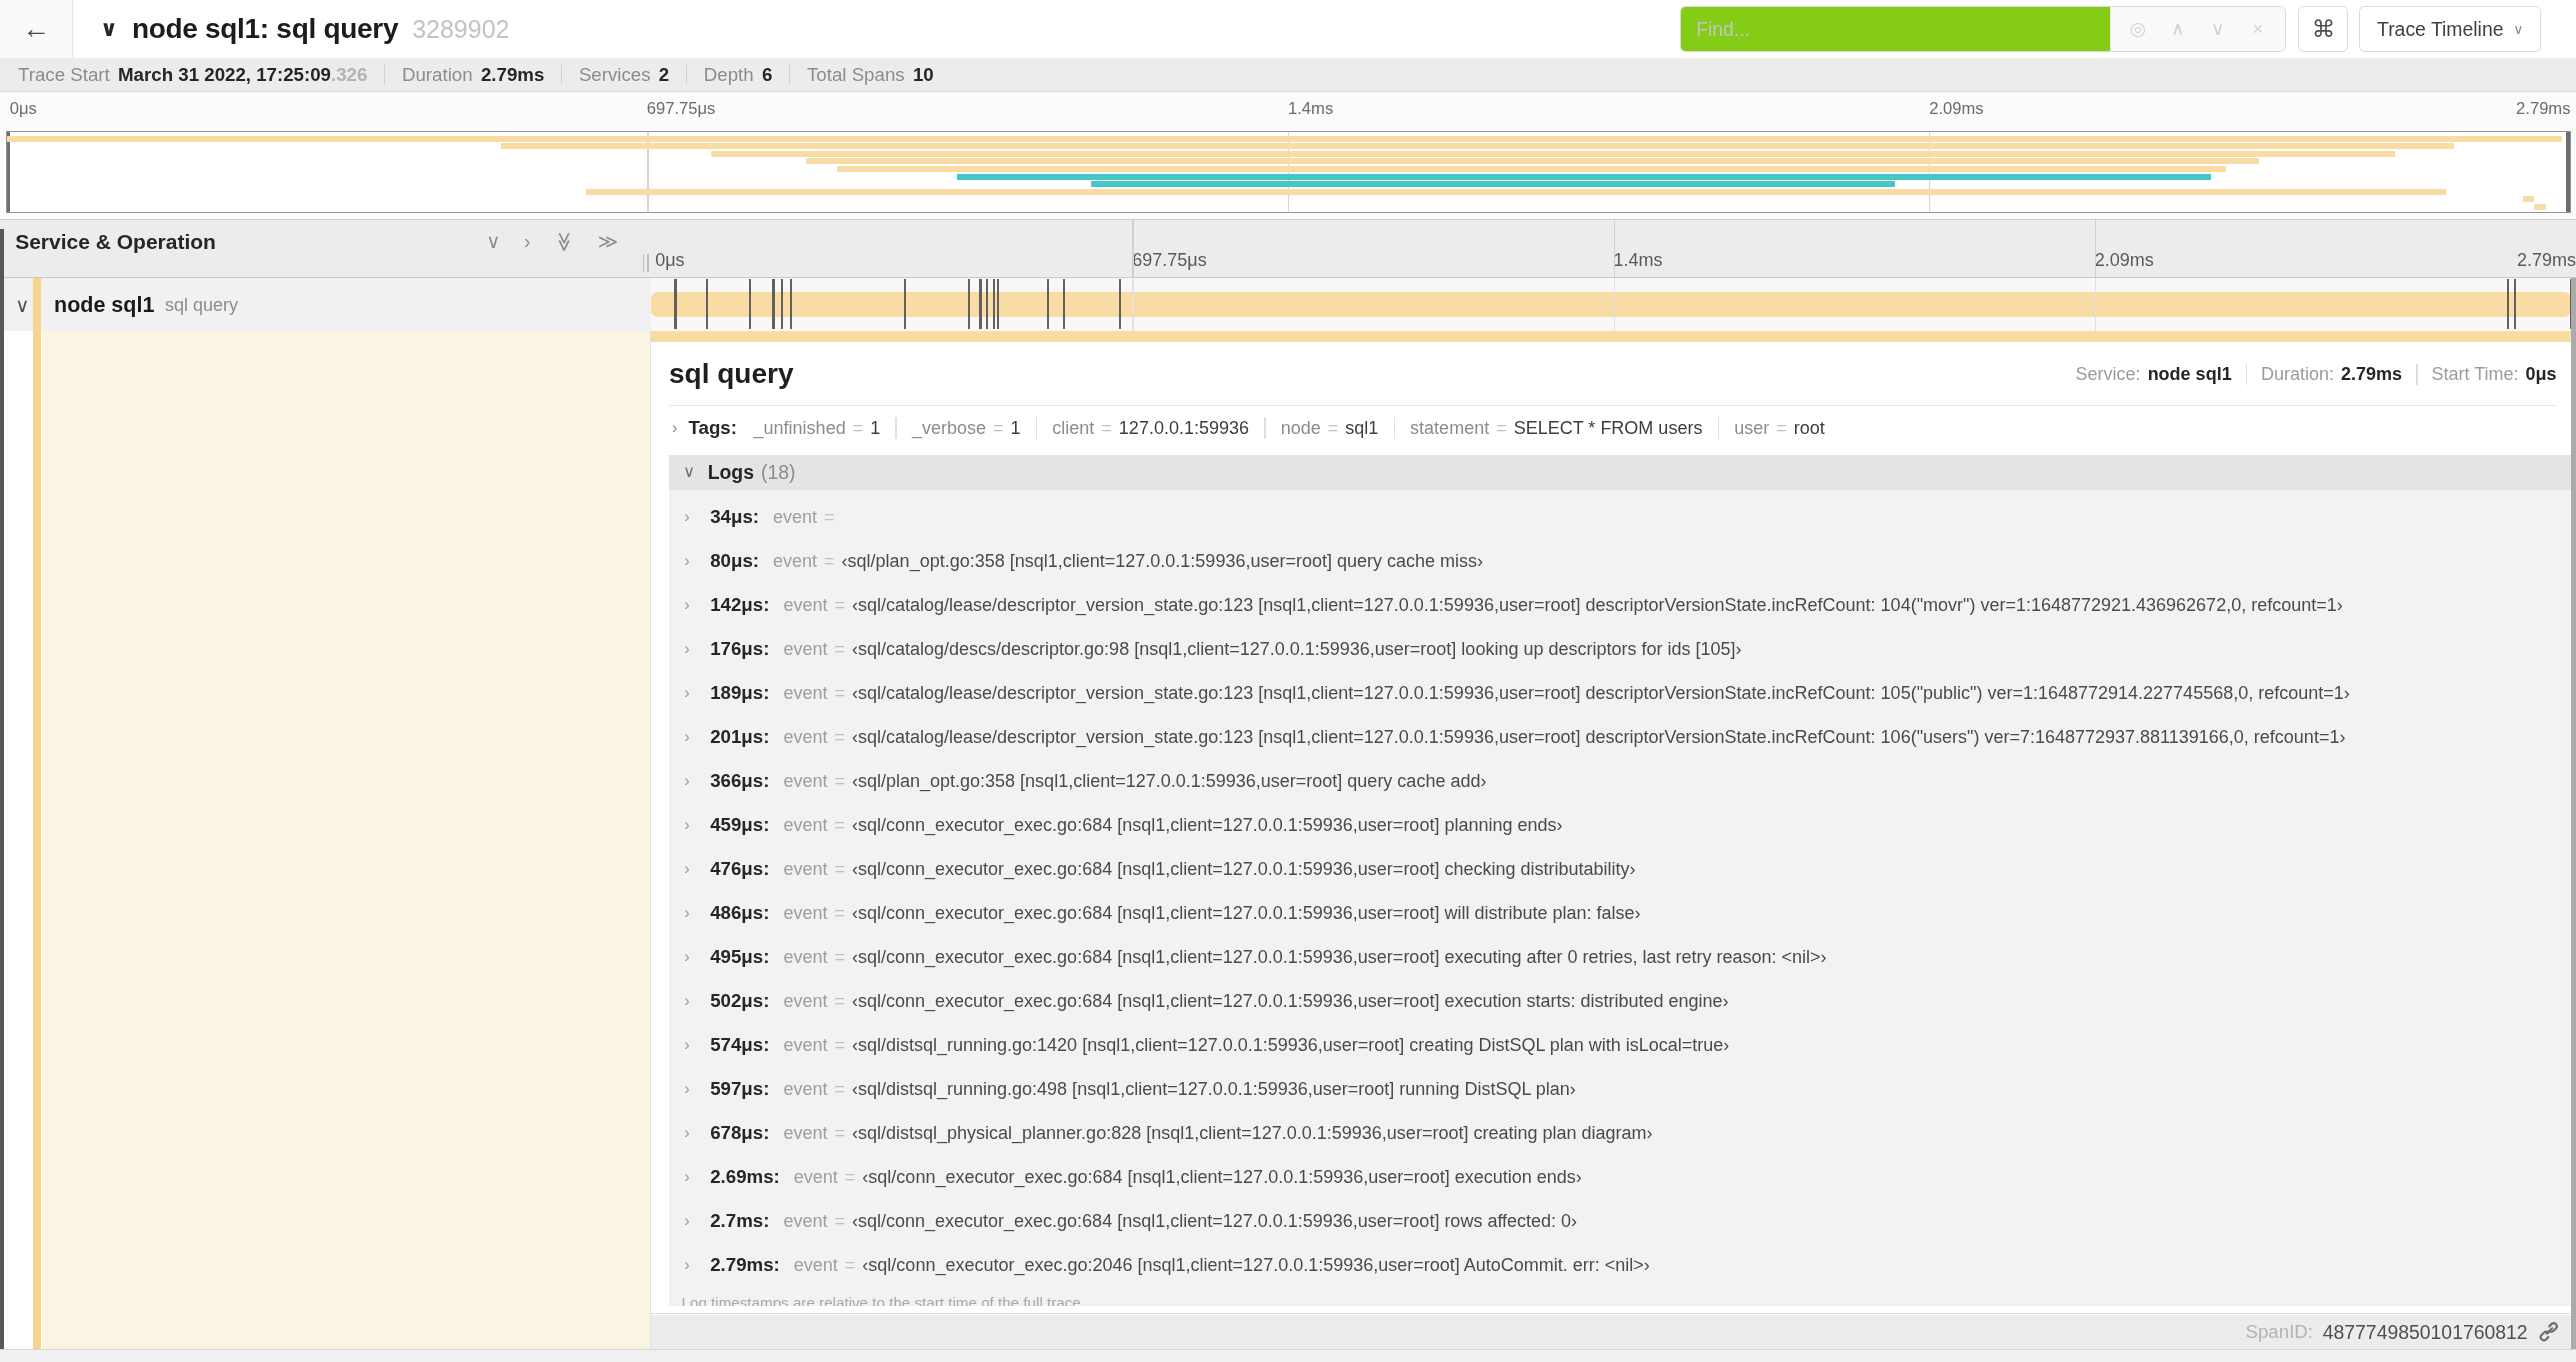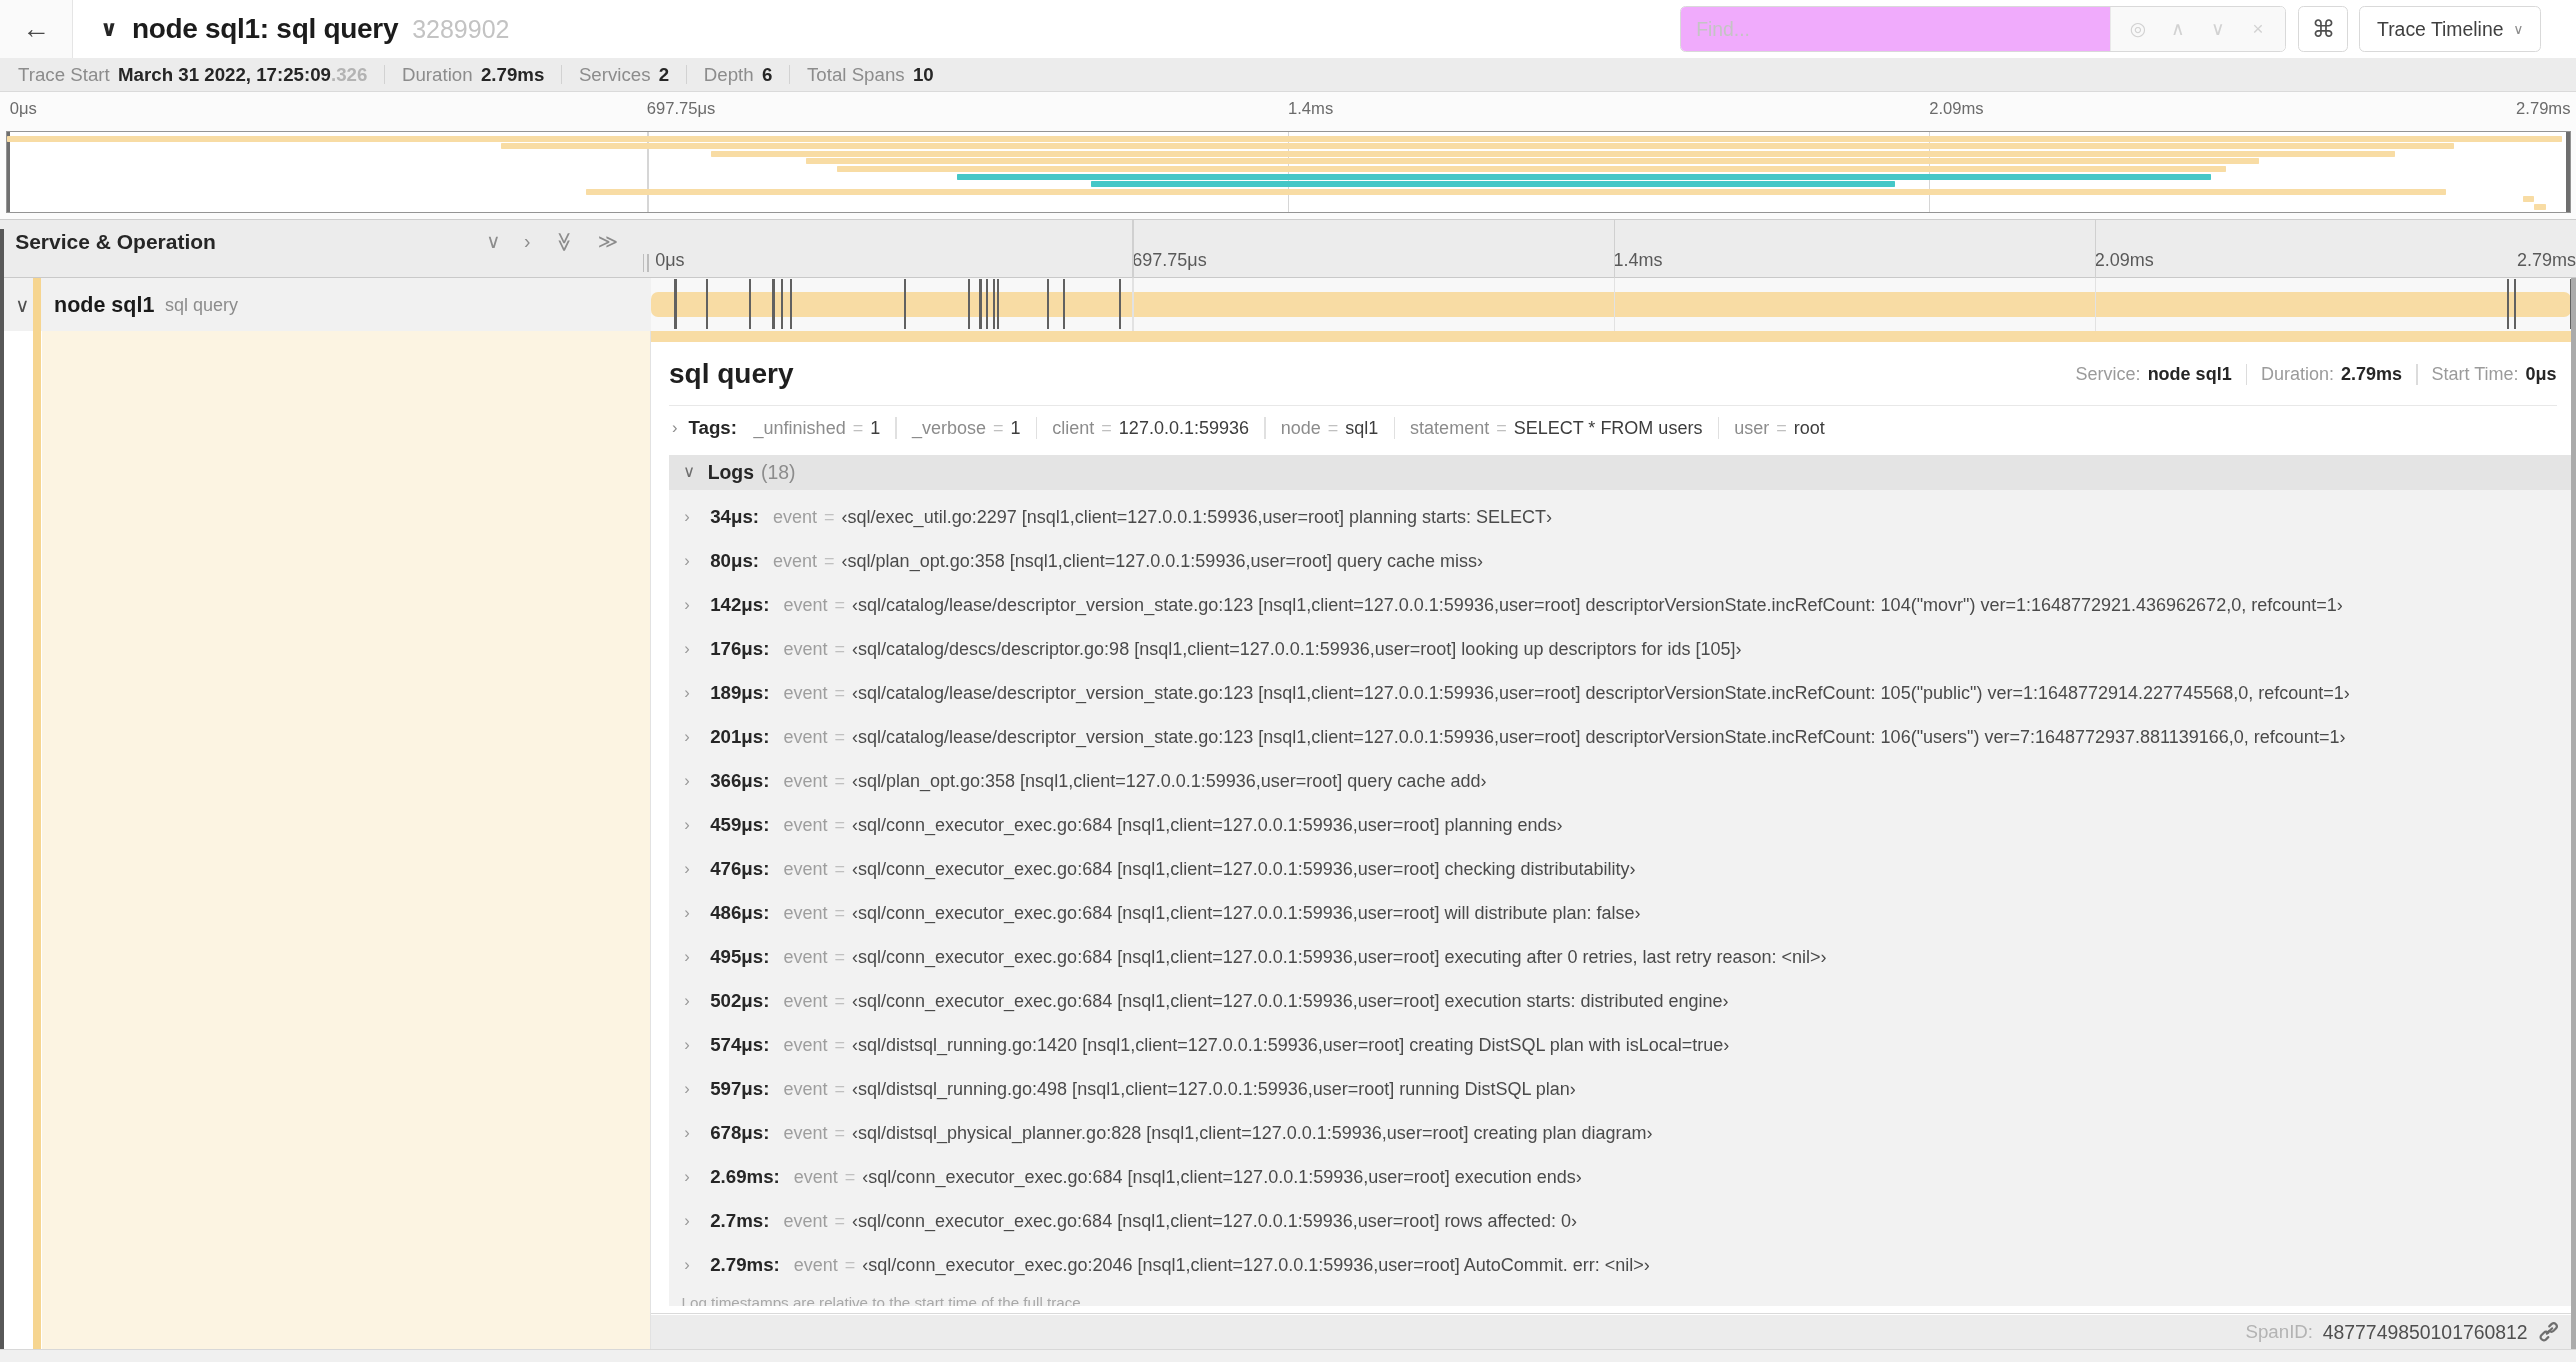--- a/index.html
+++ b/index.html
@@ -12,21 +12,21 @@
   #back-btn { position:absolute; left:0; top:0; width:73px; height:58px; background:#fafafa;
     border-right:1.4px solid #e5e5e5; display:flex; align-items:center; justify-content:center;
     font-size:28px; color:#4a4a4a; cursor:pointer; }
   #title-wrap { position:absolute; left:100px; top:0; height:58px; display:flex; align-items:center; gap:14px; }
   #title-caret { font-size:22px; font-weight:700; color:#262626; }
   #trace-title { font-size:28px; font-weight:700; color:#1c1c1c; letter-spacing:-0.3px; }
   #trace-id { font-size:25px; color:#c3c3c3; }
   #header-controls { position:absolute; right:35px; top:6.2px; height:46px; display:flex; align-items:center; }
   #find-group { display:flex; height:46px; border:1.4px solid #d9d9d9; border-radius:5.5px; overflow:hidden; background:#fff; }
   #find-input { width:429px; height:100%; border:0; outline:none; padding:0 15.2px; font-size:19.4px;
-    font-family:inherit; color:#444; background:#f0abfc; }
+    font-family:inherit; color:#444; background:#84cc16; }
   #find-input::placeholder { color:#c4c4c4; }
   #find-icons { display:flex; align-items:center; background:#f9f9f9; border-left:0.7px solid #e8e8e8; padding:0 7px; }
   .find-ico { width:40px; text-align:center; font-size:18.7px; color:#d2d2d2; }
   #cmd-btn { margin-left:12.5px; width:50px; height:46px; border:1.4px solid #d9d9d9; border-radius:5.5px;
     background:#fff; display:flex; align-items:center; justify-content:center; font-size:23.5px; color:#4f4f4f; }
   #view-btn { margin-left:11px; height:46px; border:1.4px solid #d9d9d9; border-radius:5.5px; background:#fff;
     display:flex; align-items:center; padding:0 16.6px; gap:9.7px; font-size:19.4px; color:#404040; }
   #view-caret { font-size:14px; color:#8c8c8c; }
 
   
@@ -320,21 +320,20 @@
         <span id="logs-caret">∨</span>
         <span id="logs-label">Logs</span>
         <span id="logs-count">(18)</span>
       </div>
       <div id="log-rows">
           <div class="log-row">
             <span class="log-chev">›</span>
             <span class="log-time">34μs:</span>
             <span class="log-field">event</span>
             <span class="log-eq">=</span>
-            <span class="log-value">‹sql/exec_util.go:2297 [nsql1,client=127.0.0.1:59936,user=root] planning starts: SELECT›</span>
           </div>
           <div class="log-row">
             <span class="log-chev">›</span>
             <span class="log-time">80μs:</span>
             <span class="log-field">event</span>
             <span class="log-eq">=</span>
             <span class="log-value">‹sql/plan_opt.go:358 [nsql1,client=127.0.0.1:59936,user=root] query cache miss›</span>
           </div>
           <div class="log-row">
             <span class="log-chev">›</span>

